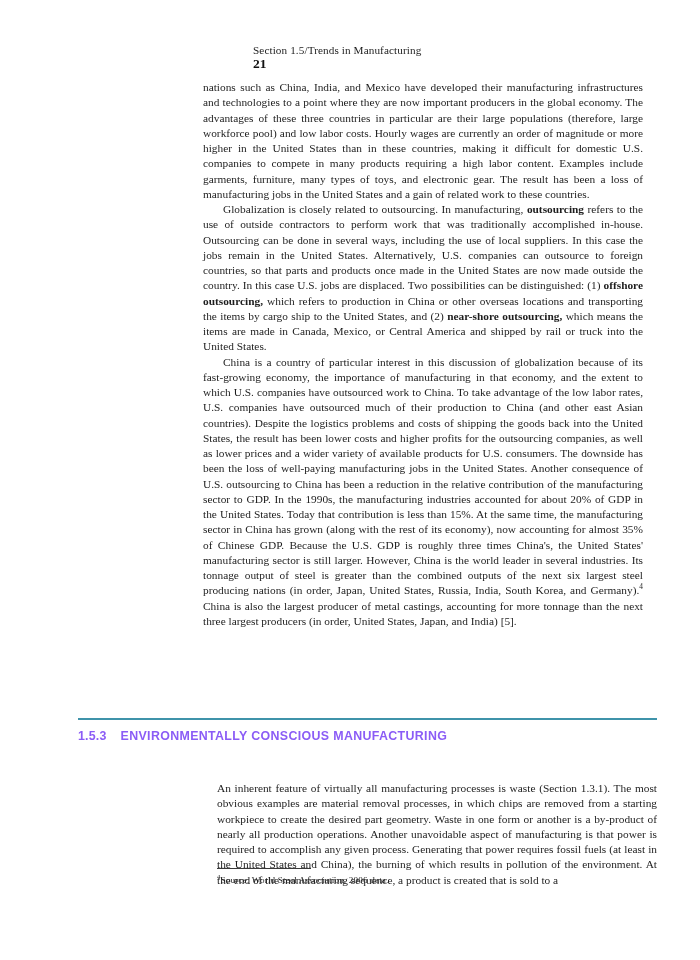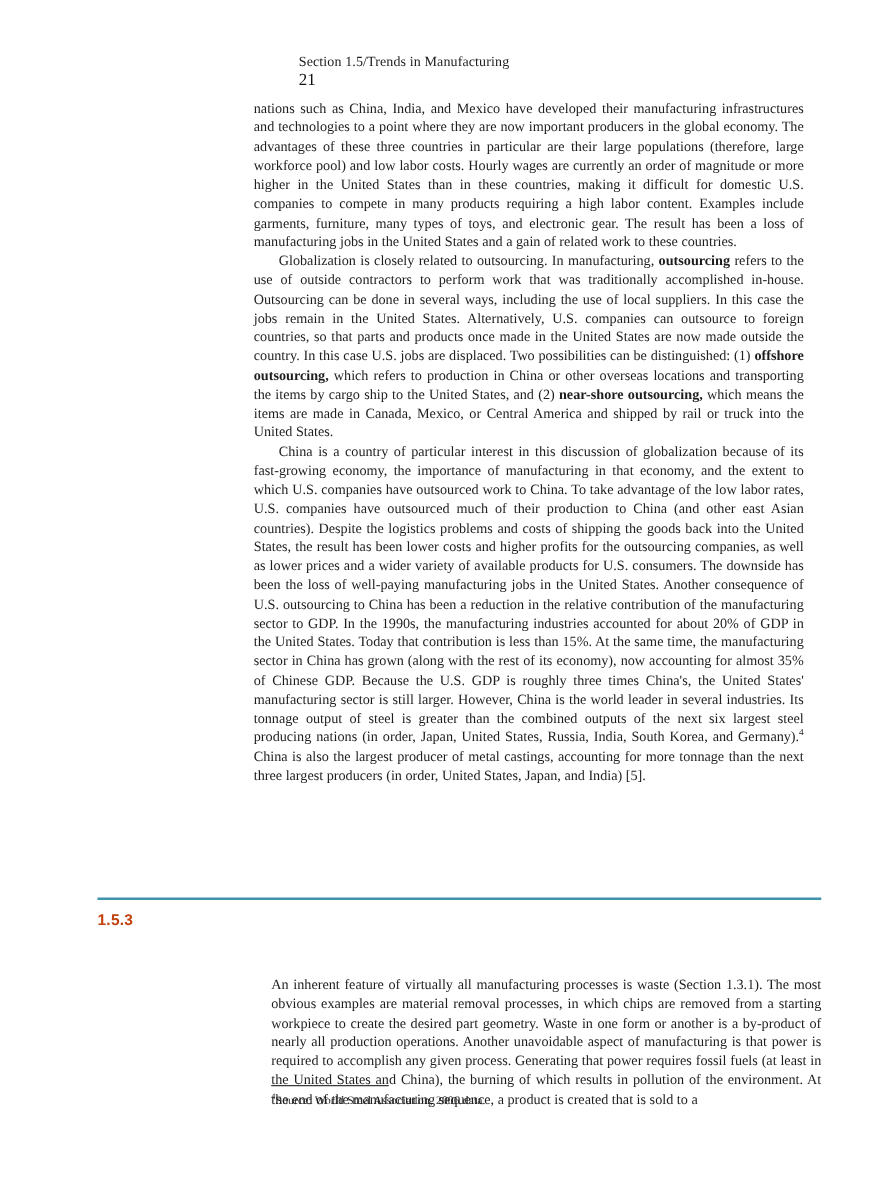--- a/index.html
+++ b/index.html
@@ -37,23 +37,23 @@
   .running-head-title {
     font-family: "Liberation Serif", "DejaVu Serif", serif;
     font-size: 11.2px;
     letter-spacing: 0.1px;
     color: #1d1d1d;
     white-space: nowrap;
   }
   .running-head-folio {
     font-family: "Liberation Serif", "DejaVu Serif", serif;
     font-size: 13.5px;
-    font-weight: normal;
+    font-weight: bold;
     color: #111111;
-    margin-left: 22px;
+    margin-left: 36px;
   }
 
   
   .column {
     position: absolute;
     top: 80px;
     left: 203px;
     width: 440px;
   }
 
@@ -88,21 +88,21 @@
   .section-rule {
     height: 2px;
     width: 100%;
     background: #3f93aa;
   }
   .section-heading {
     margin-top: 9px;
     display: flex;
     align-items: flex-start;
     font-family: "Liberation Sans", "DejaVu Sans", sans-serif;
-    color: #c2410c;
+    color: #8b5cf6;
   }
   .section-number {
     font-size: 12.4px;
     font-weight: bold;
     letter-spacing: 0.2px;
     white-space: nowrap;
   }
   .section-title {
     font-size: 12.4px;
     font-weight: bold;
@@ -163,20 +163,21 @@
 
     <p class="body indent"><span>China is a country of particular interest in this discussion of globalization because of its fast-growing economy, the importance of manufacturing in that economy, and the extent to which U.S. companies have outsourced work to China. To take advantage of the low labor rates, U.S. companies have outsourced much of their production to China (and other east Asian countries). Despite the logistics problems and costs of shipping the goods back into the United States, the result has been lower costs and higher profits for the outsourcing companies, as well as lower prices and a wider variety of available products for U.S. consumers. The downside has been the loss of well-paying manufacturing jobs in the United States. Another consequence of U.S. outsourcing to China has been a reduction in the relative contribution of the manufacturing sector to GDP. In the 1990s, the manufacturing industries accounted for about 20% of GDP in the United States. Today that contribution is less than 15%. At the same time, the manufacturing sector in China has grown (along with the rest of its economy), now accounting for almost 35% of Chinese GDP. Because the U.S. GDP is roughly three times China's, the United States' manufacturing sector is still larger. However, China is the world leader in several industries. Its tonnage output of steel is greater than the combined outputs of the next six largest steel producing nations (in order, Japan, United States, Russia, India, South Korea, and Germany).</span><sup class="fn">4</sup><span> China is also the largest producer of metal castings, accounting for more tonnage than the next three largest producers (in order, United States, Japan, and India) [5].</span></p>
 
 
   </div>
 
   <div class="section-block">
     <div class="section-rule"></div>
     <div class="section-heading">
       <span class="section-number">1.5.3</span>
+      <span class="section-title">ENVIRONMENTALLY CONSCIOUS MANUFACTURING</span>
     </div>
   </div>
 
   <div class="column-lower">
     <p class="body"><span>An inherent feature of virtually all manufacturing processes is waste (Section 1.3.1). The most obvious examples are material removal processes, in which chips are removed from a starting workpiece to create the desired part geometry. Waste in one form or another is a by-product of nearly all production operations. Another unavoidable aspect of manufacturing is that power is required to accomplish any given process. Generating that power requires fossil fuels (at least in the United States and China), the burning of which results in pollution of the environment. At the end of the manufacturing sequence, a product is created that is sold to a</span></p>
   </div>
 
   <div class="footnote-block">
     <div class="footnote-rule"></div>
     <p class="footnote-text"><sup>4</sup><span>Source: World Steel Association, 2006 data.</span></p>

